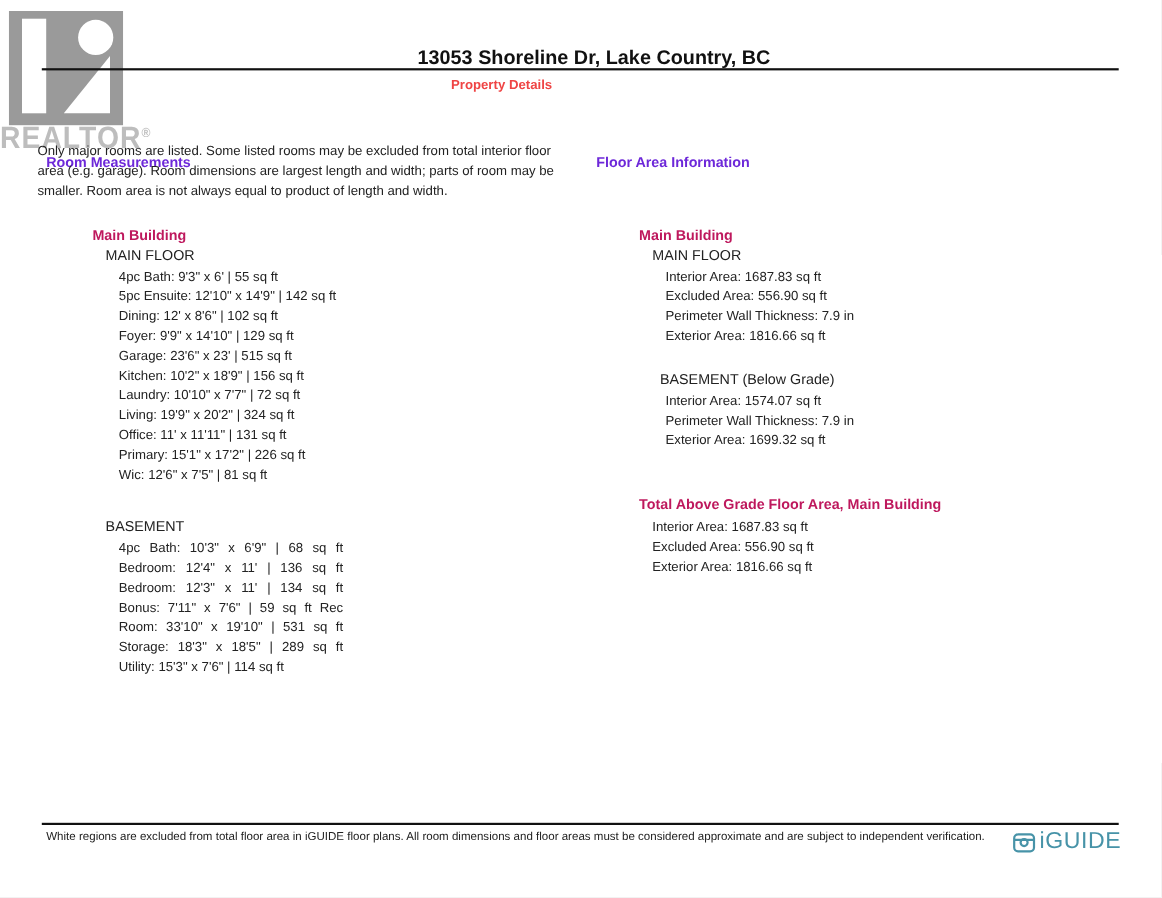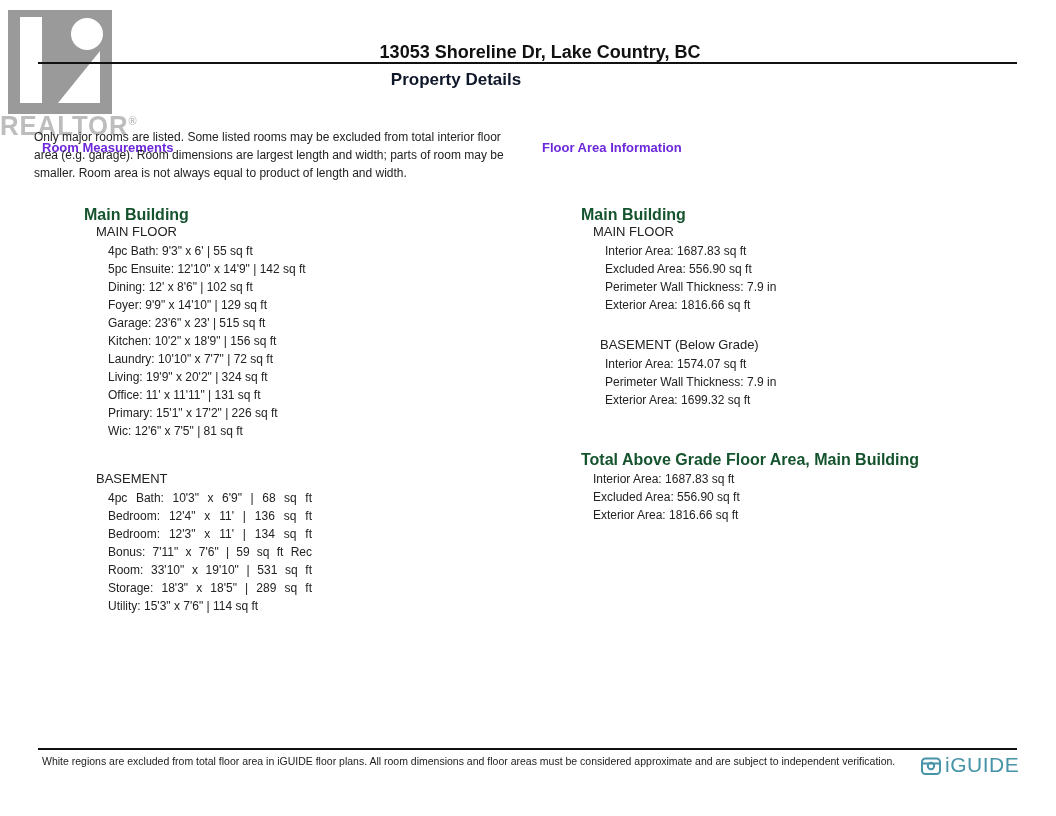--- a/index.html
+++ b/index.html
@@ -22,25 +22,25 @@
   
   .title{
     left:0;top:42px;width:1056px;text-align:center;
     font-size:18px;font-weight:bold;color:#111;padding-left:12px;
   }
   .rule{left:38px;width:979px;height:2px;background:#111;}
   .rule-top{top:62px;}
   .rule-bottom{top:748px;}
   .subtitle{
     left:0;top:70px;width:912px;text-align:center;
-    font-size:17px;font-weight:bold;color:#0f172a;
+    font-size:12px;font-weight:bold;color:#ef4444;
   }
   
   .h-section{font-size:13px;font-weight:bold;color:#6d28d9;margin-top:28px;}
-  .h-building{font-size:16px;font-weight:bold;color:#14532d;}
+  .h-building{font-size:13px;font-weight:bold;color:#be185d;}
   .h-floor{font-size:13px;color:#222;}
   .para{font-size:12px;line-height:18px;color:#222;}
   .list{font-size:12px;line-height:18px;color:#222;}
   .list div{height:18px;}
   .just{text-align:justify;text-align-last:justify;}
   
   .footer-text{left:42px;top:755px;font-size:10.5px;color:#222;}
   .iguide{left:920px;top:753px;display:flex;align-items:flex-end;gap:3px;}
   .iguide-word{font-size:21px;color:var(--brand,#4793a8);letter-spacing:0.5px;}
 </style>

